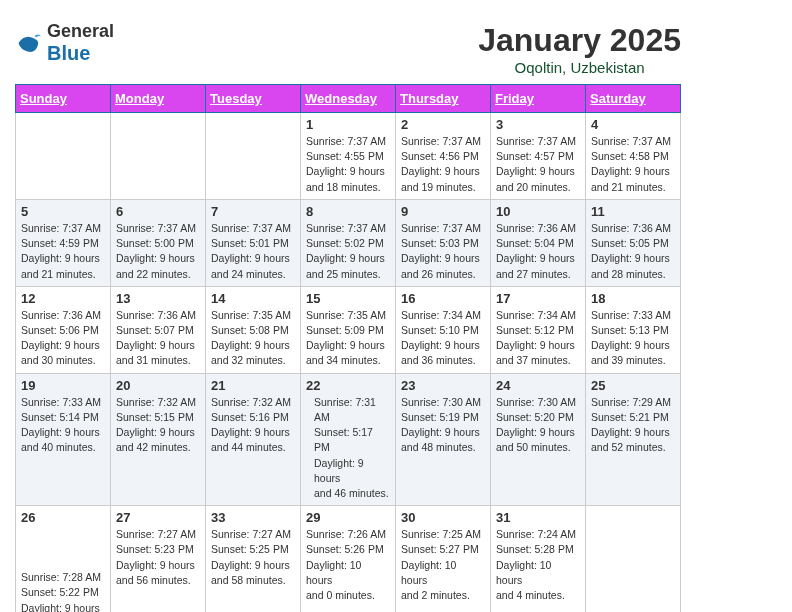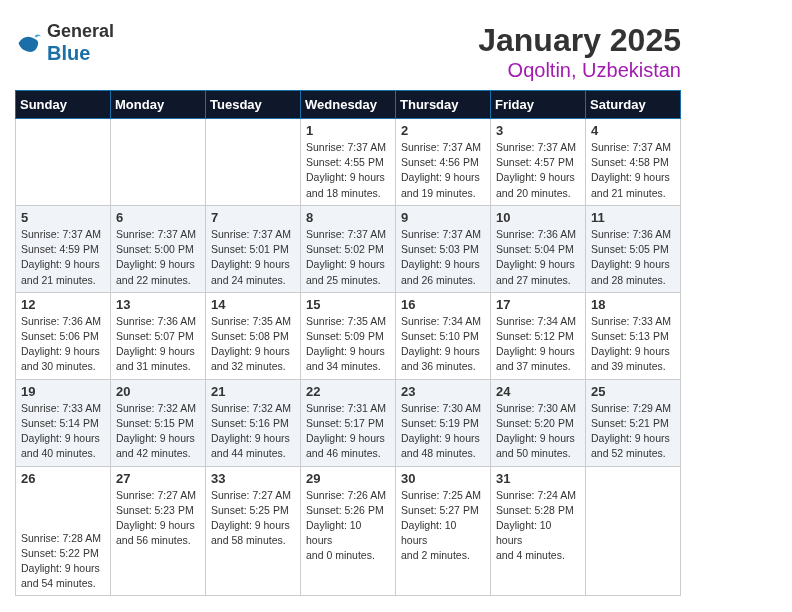--- a/index.html
+++ b/index.html
@@ -37,30 +37,30 @@
       font-size: 20px;
       font-weight: bold;
       color: #1a6fa8;
     }
     .logo-icon {
       width: 28px;
       height: 28px;
       margin-right: 4px;
     }
     .title-section {
-      text-align: right;
+      text-align: center;
     }
     .month-title {
       font-size: 32px;
       font-weight: bold;
       color: #333;
     }
     .location {
-      font-size: 20px;
-      color: #a21caf;
+      font-size: 15px;
+      color: #14532d;
     }
     .calendar {
       width: 100%;
       border-collapse: collapse;
       border: 1px solid #ccc;
     }
     .calendar th {
       background-color: #2878c8;
       color: #fff;
       font-size: 13px;
@@ -93,21 +93,22 @@
     }
     .day-info {
       font-size: 10.5px;
       line-height: 1.45;
       color: #333;
     }
     .empty-cell {
       background: #fff !important;
     }
     .header-row th {
-      background-color: #0f172a;
+      background-color: #d946ef;
+      text-decoration: underline;
     }
   </style>
 </head>
 <body>
 
 <div class="page">
   <div class="header">
     <div class="logo">
       <svg class="logo-icon" viewBox="0 0 40 40" xmlns="http://www.w3.org/2000/svg">
         <rect width="40" height="40" fill="white"></rect>
@@ -290,21 +291,21 @@
           </td>
           <td>
             <span class="day-number">21</span>
             <div class="day-info" style="white-space: pre-line;">Sunrise: 7:32 AM
 Sunset: 5:16 PM
 Daylight: 9 hours
 and 44 minutes.</div>
           </td>
           <td>
             <span class="day-number">22</span>
-            <div class="day-info" style="white-space: pre-line;">Sunrise: 7:31 AM
+            <div class="day-info" style="white-space: pre-line; margin-left: 8px;">Sunrise: 7:31 AM
 Sunset: 5:17 PM
 Daylight: 9 hours
 and 46 minutes.</div>
           </td>
           <td>
             <span class="day-number">23</span>
             <div class="day-info" style="white-space: pre-line;">Sunrise: 7:30 AM
 Sunset: 5:19 PM
 Daylight: 9 hours
 and 48 minutes.</div>

